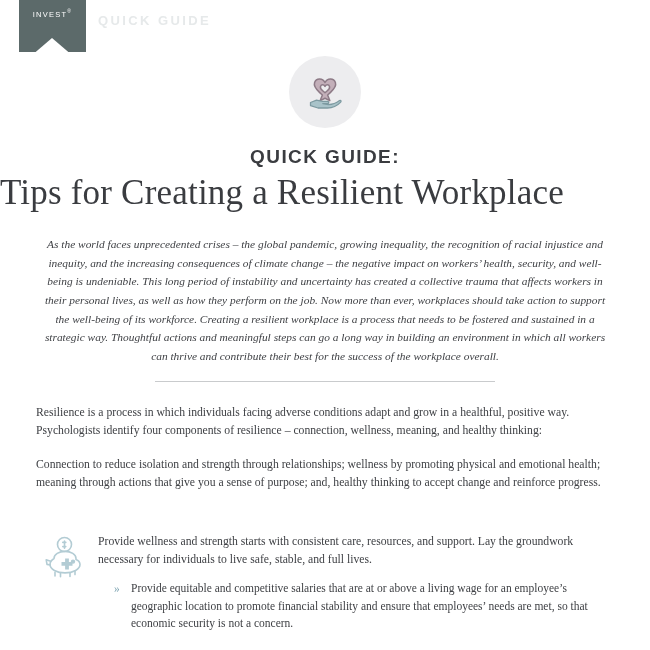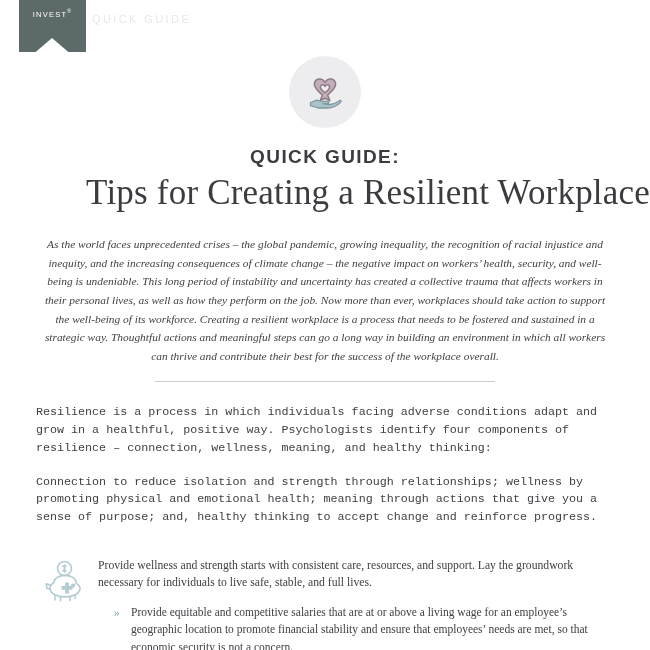--- a/index.html
+++ b/index.html
@@ -57,25 +57,25 @@
     left: -2px;
     bottom: -16px;
     width: 0;
     height: 0;
     border-left: 35.5px solid transparent;
     border-right: 35.5px solid transparent;
     border-bottom: 30px solid #ffffff;
   }
   .masthead-label {
     position: absolute;
-    left: 92px;
+    left: 98px;
     top: 13px;
     font-family: "Liberation Sans", sans-serif;
-    font-size: 11px;
-    font-weight: normal;
+    font-size: 13px;
+    font-weight: bold;
     letter-spacing: 2.4px;
     color: #e6e9ea;
     white-space: nowrap;
   }
 
   
   .hero-icon-wrap {
     margin-top: 4px;
     display: flex;
     justify-content: center;
@@ -95,21 +95,21 @@
     margin-top: 18px;
     text-align: center;
     font-family: "Liberation Sans", sans-serif;
     font-size: 19px;
     font-weight: bold;
     letter-spacing: 1.4px;
     color: #3a3c40;
   }
   .headline {
     margin-top: 7px;
-    text-align: right;
+    text-align: left;
     font-family: "Liberation Serif", serif;
     font-size: 35px;
     font-weight: normal;
     letter-spacing: 0.2px;
     color: #3a3c40;
     line-height: 1.05;
   }
 
   
   .lede {
@@ -130,28 +130,28 @@
     background: #c9cbcd;
   }
 
   
   .body-col {
     margin: 0 auto;
     width: 578px;
     padding-top: 22px;
   }
   .para {
-    font-family: Liberation Mono, monospace;
+    font-family: Liberation Serif, serif;
     font-size: 11.7px;
     line-height: 1.52;
     color: #3f4145;
     margin: 0 0 16px 0;
   }
   .para.gap-lg {
-    margin-bottom: 30px;
+    margin-bottom: 42px;
   }
 
   
   .strategy {
     position: relative;
     margin-top: 6px;
     padding-left: 62px;
   }
   .strategy-icon {
     position: absolute;

